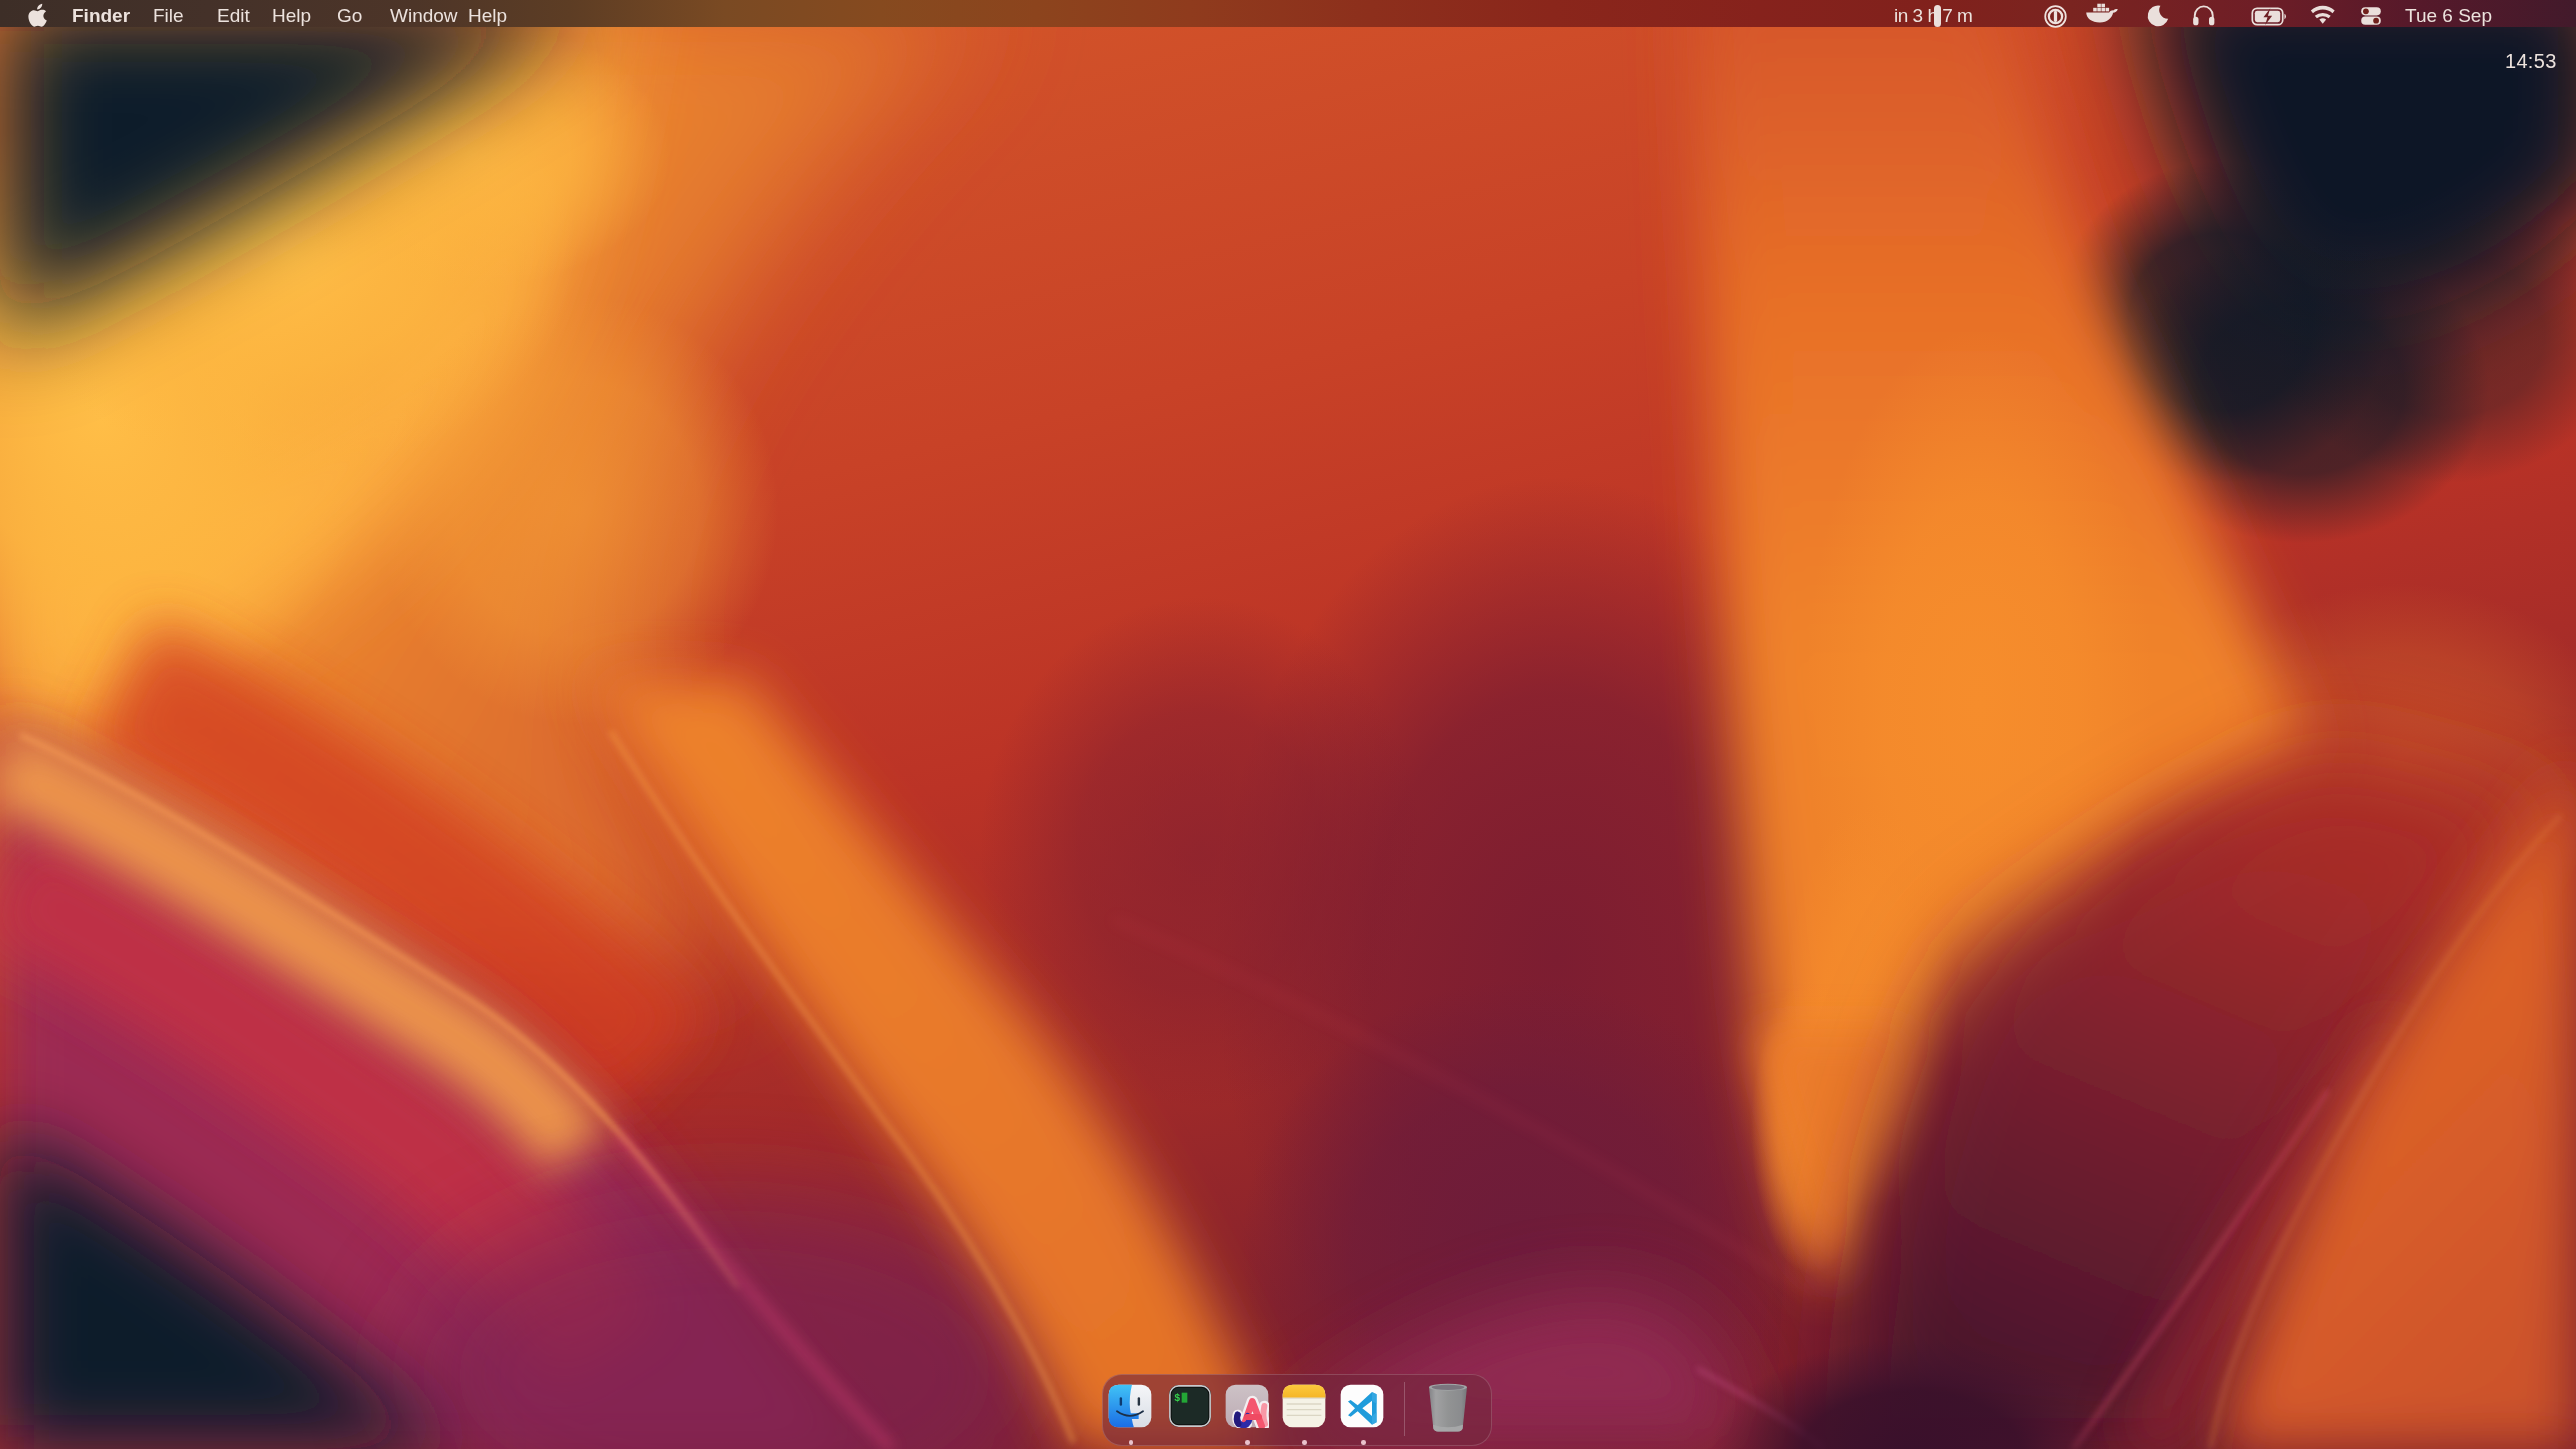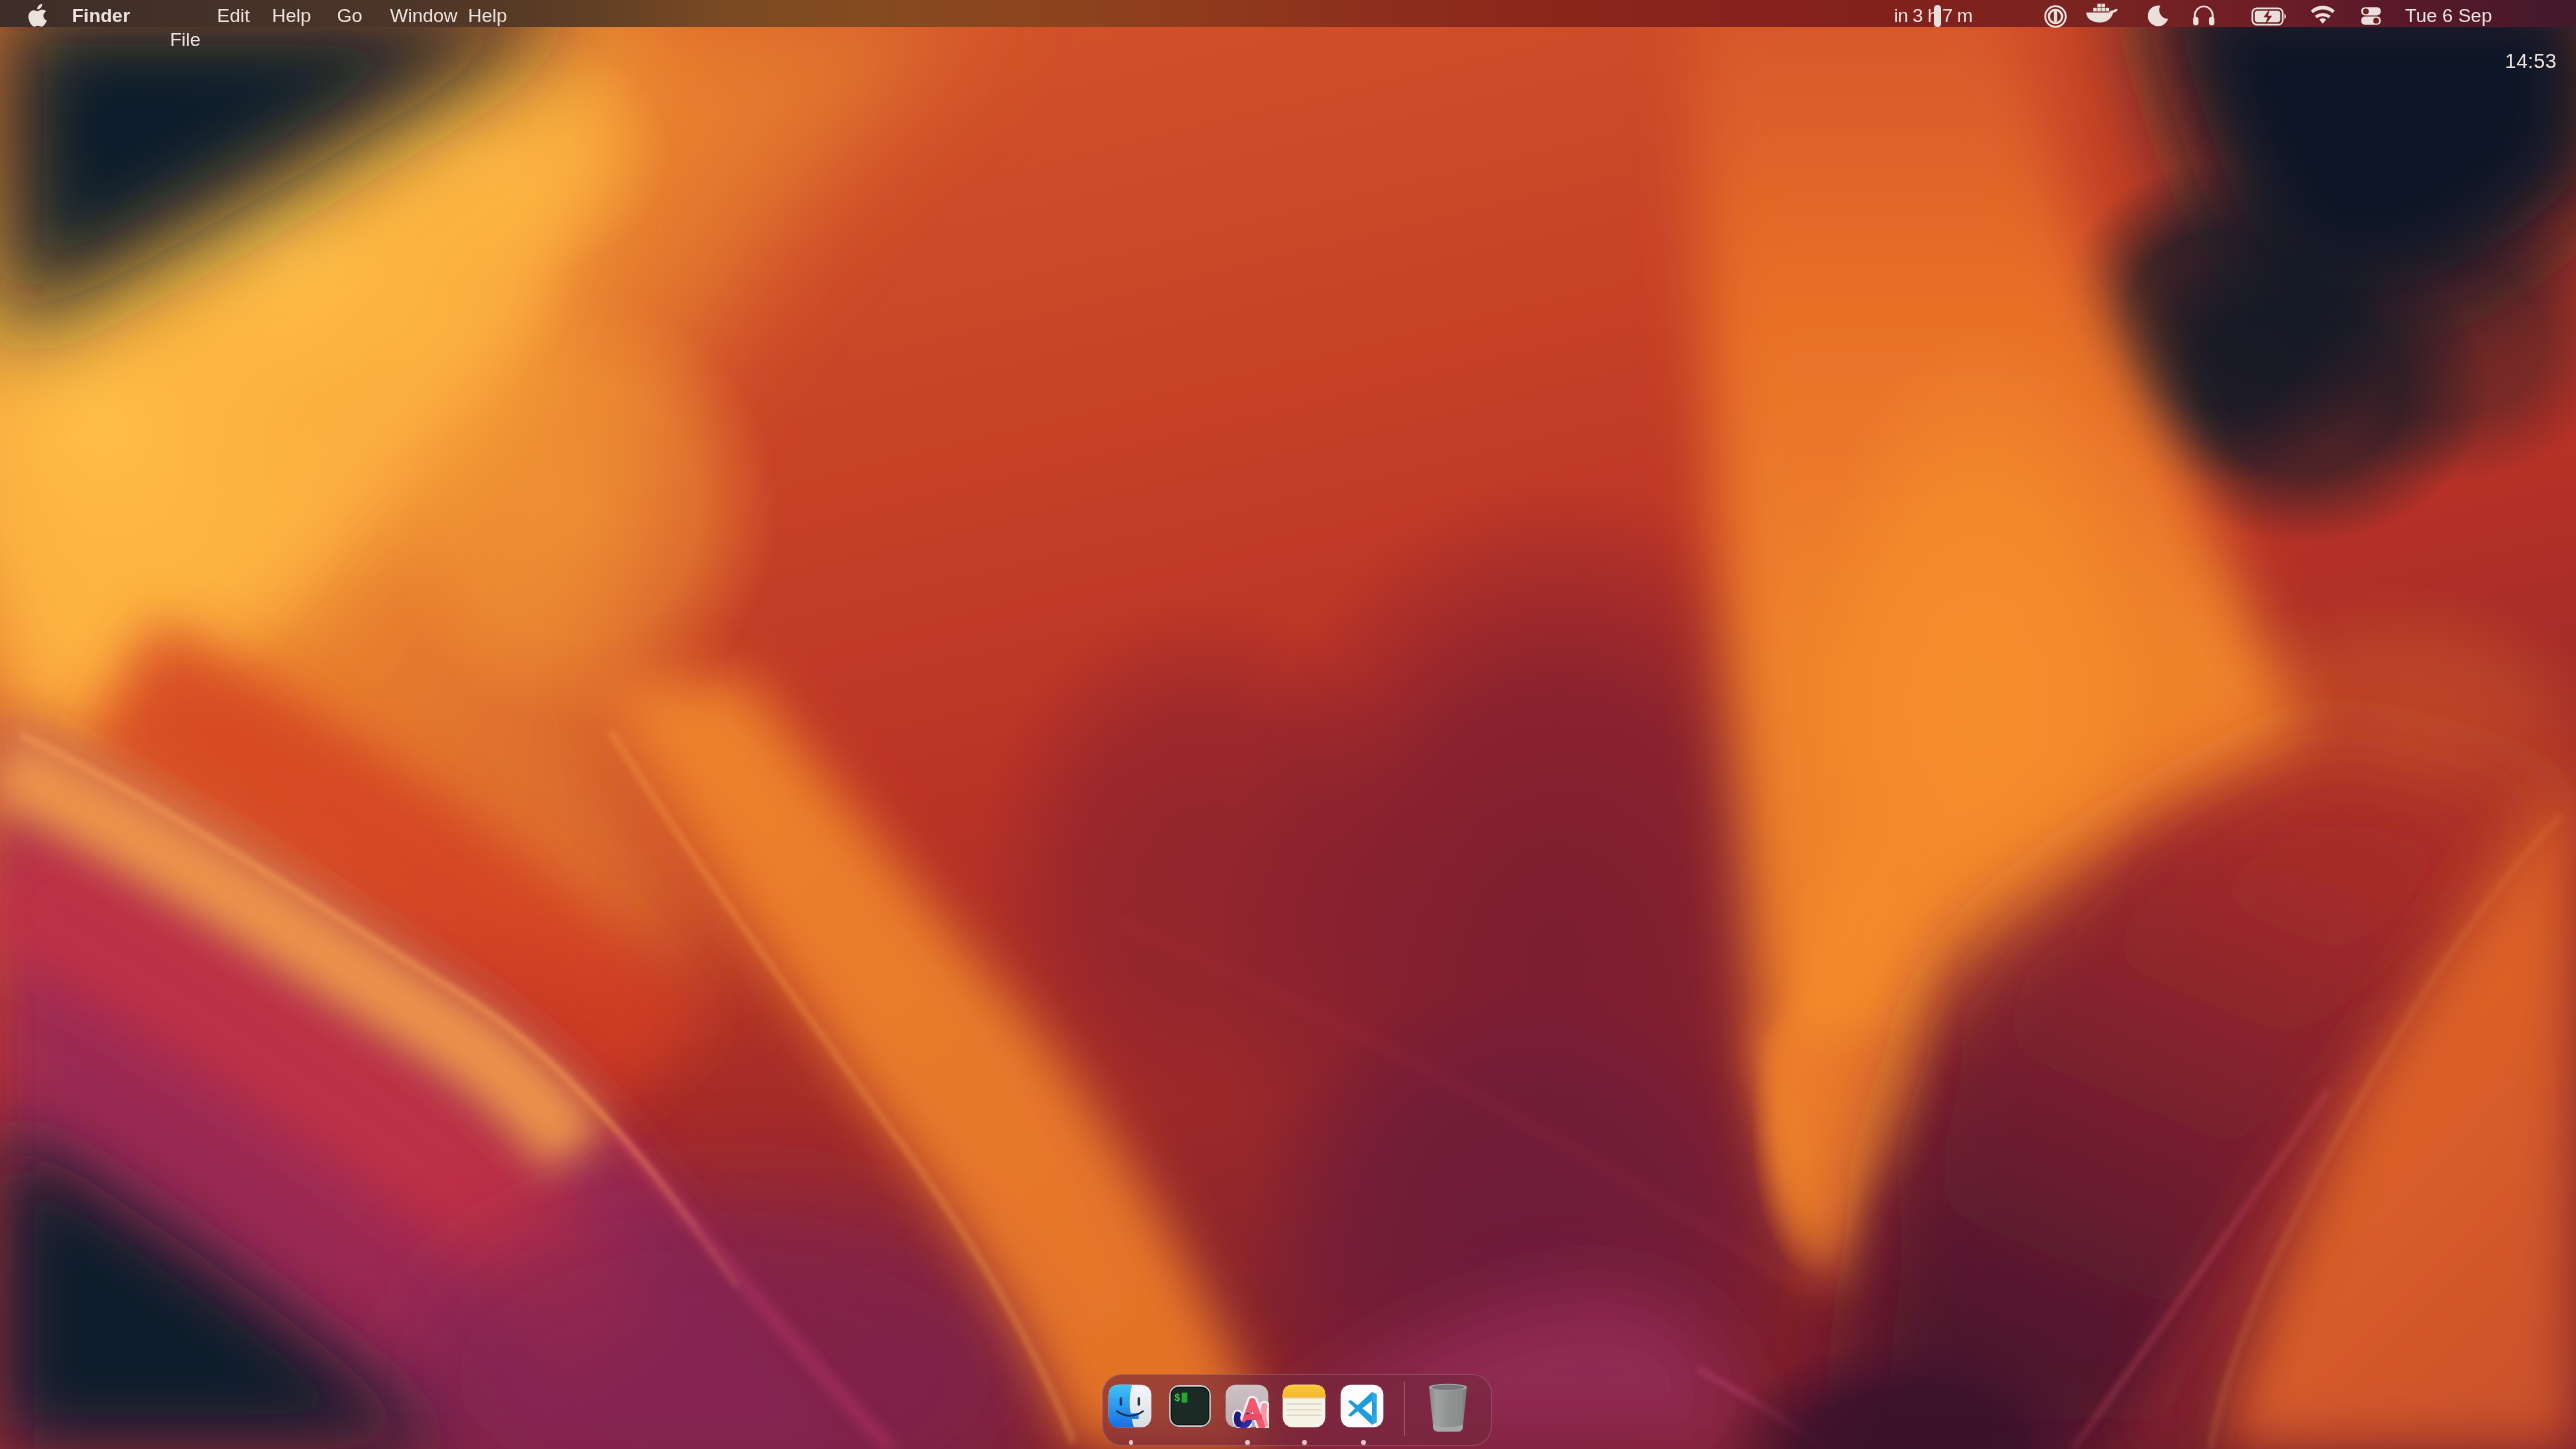--- a/index.html
+++ b/index.html
@@ -201,21 +201,21 @@
 
   <path d="M1880,2160 C2040,2020 2210,1940 2370,1925 C2490,1922 2545,1980 2585,2065 L2600,2160 Z" fill="#932b53" filter="url(#b55)" opacity="0.95"></path>
   <path d="M2530,2040 C2600,2080 2670,2120 2720,2160" stroke="#c74f86" stroke-width="6" fill="none" filter="url(#b5)" opacity="0.5"></path>
   <ellipse cx="2850" cy="2170" rx="300" ry="175" fill="url(#darktip)"></ellipse>
 </svg>
 <div id="menubar">
   <svg width="23" height="27" viewBox="0 0 17 20" style="position:absolute;left:25.5px;top:3.4px;">
     <path fill="#ece2dd" d="M11.4 5.05c.76 0 2.35-.3 3.4 1.2-2.9 1.7-2.43 5.55.6 6.7-.5 1.5-2.1 4.55-3.9 4.55-1.05 0-1.3-.65-2.7-.65-1.35 0-1.85.65-2.75.65-1.9 0-4.3-4.2-4.3-7.25 0-3.3 2.25-4.95 4.1-4.95 1.1 0 2.1.75 2.7.75.55 0 1.7-1 2.85-1zM11.1 3.4c-.75.9-1.85 1.5-2.85 1.45-.15-1.1.4-2.2 1-2.9C9.9 1.2 11.05.55 12 .5c.1 1.1-.3 2.1-.9 2.9z"></path>
   </svg>
   <span class="mitem" style="left:72px;font-weight:bold;">Finder</span>
-  <span class="mitem" style="left:170px;margin-top:24px;">File</span>
+  <span class="mitem" style="left:153px;">File</span>
   <span class="mitem" style="left:217px;">Edit</span>
   <span class="mitem" style="left:272px;">Help</span>
   <span class="mitem" style="left:337px;">Go</span>
   <span class="mitem" style="left:390px;">Window</span>
   <span class="mitem" style="left:468px;">Help</span>
 
   <span style="position:absolute;left:1934px;top:5.4px;width:7.4px;height:21.5px;border-radius:3.7px;background:#eadfdb;"></span>
   <span class="mitem" style="left:1894px;letter-spacing:-0.5px;">in 3 h 7 m</span>
   <svg width="23" height="23" viewBox="0 0 34 34" style="position:absolute;left:2044px;top:4.7px;">
     <circle cx="17" cy="17" r="15.2" fill="none" stroke="#efe2de" stroke-width="2.6"></circle>

